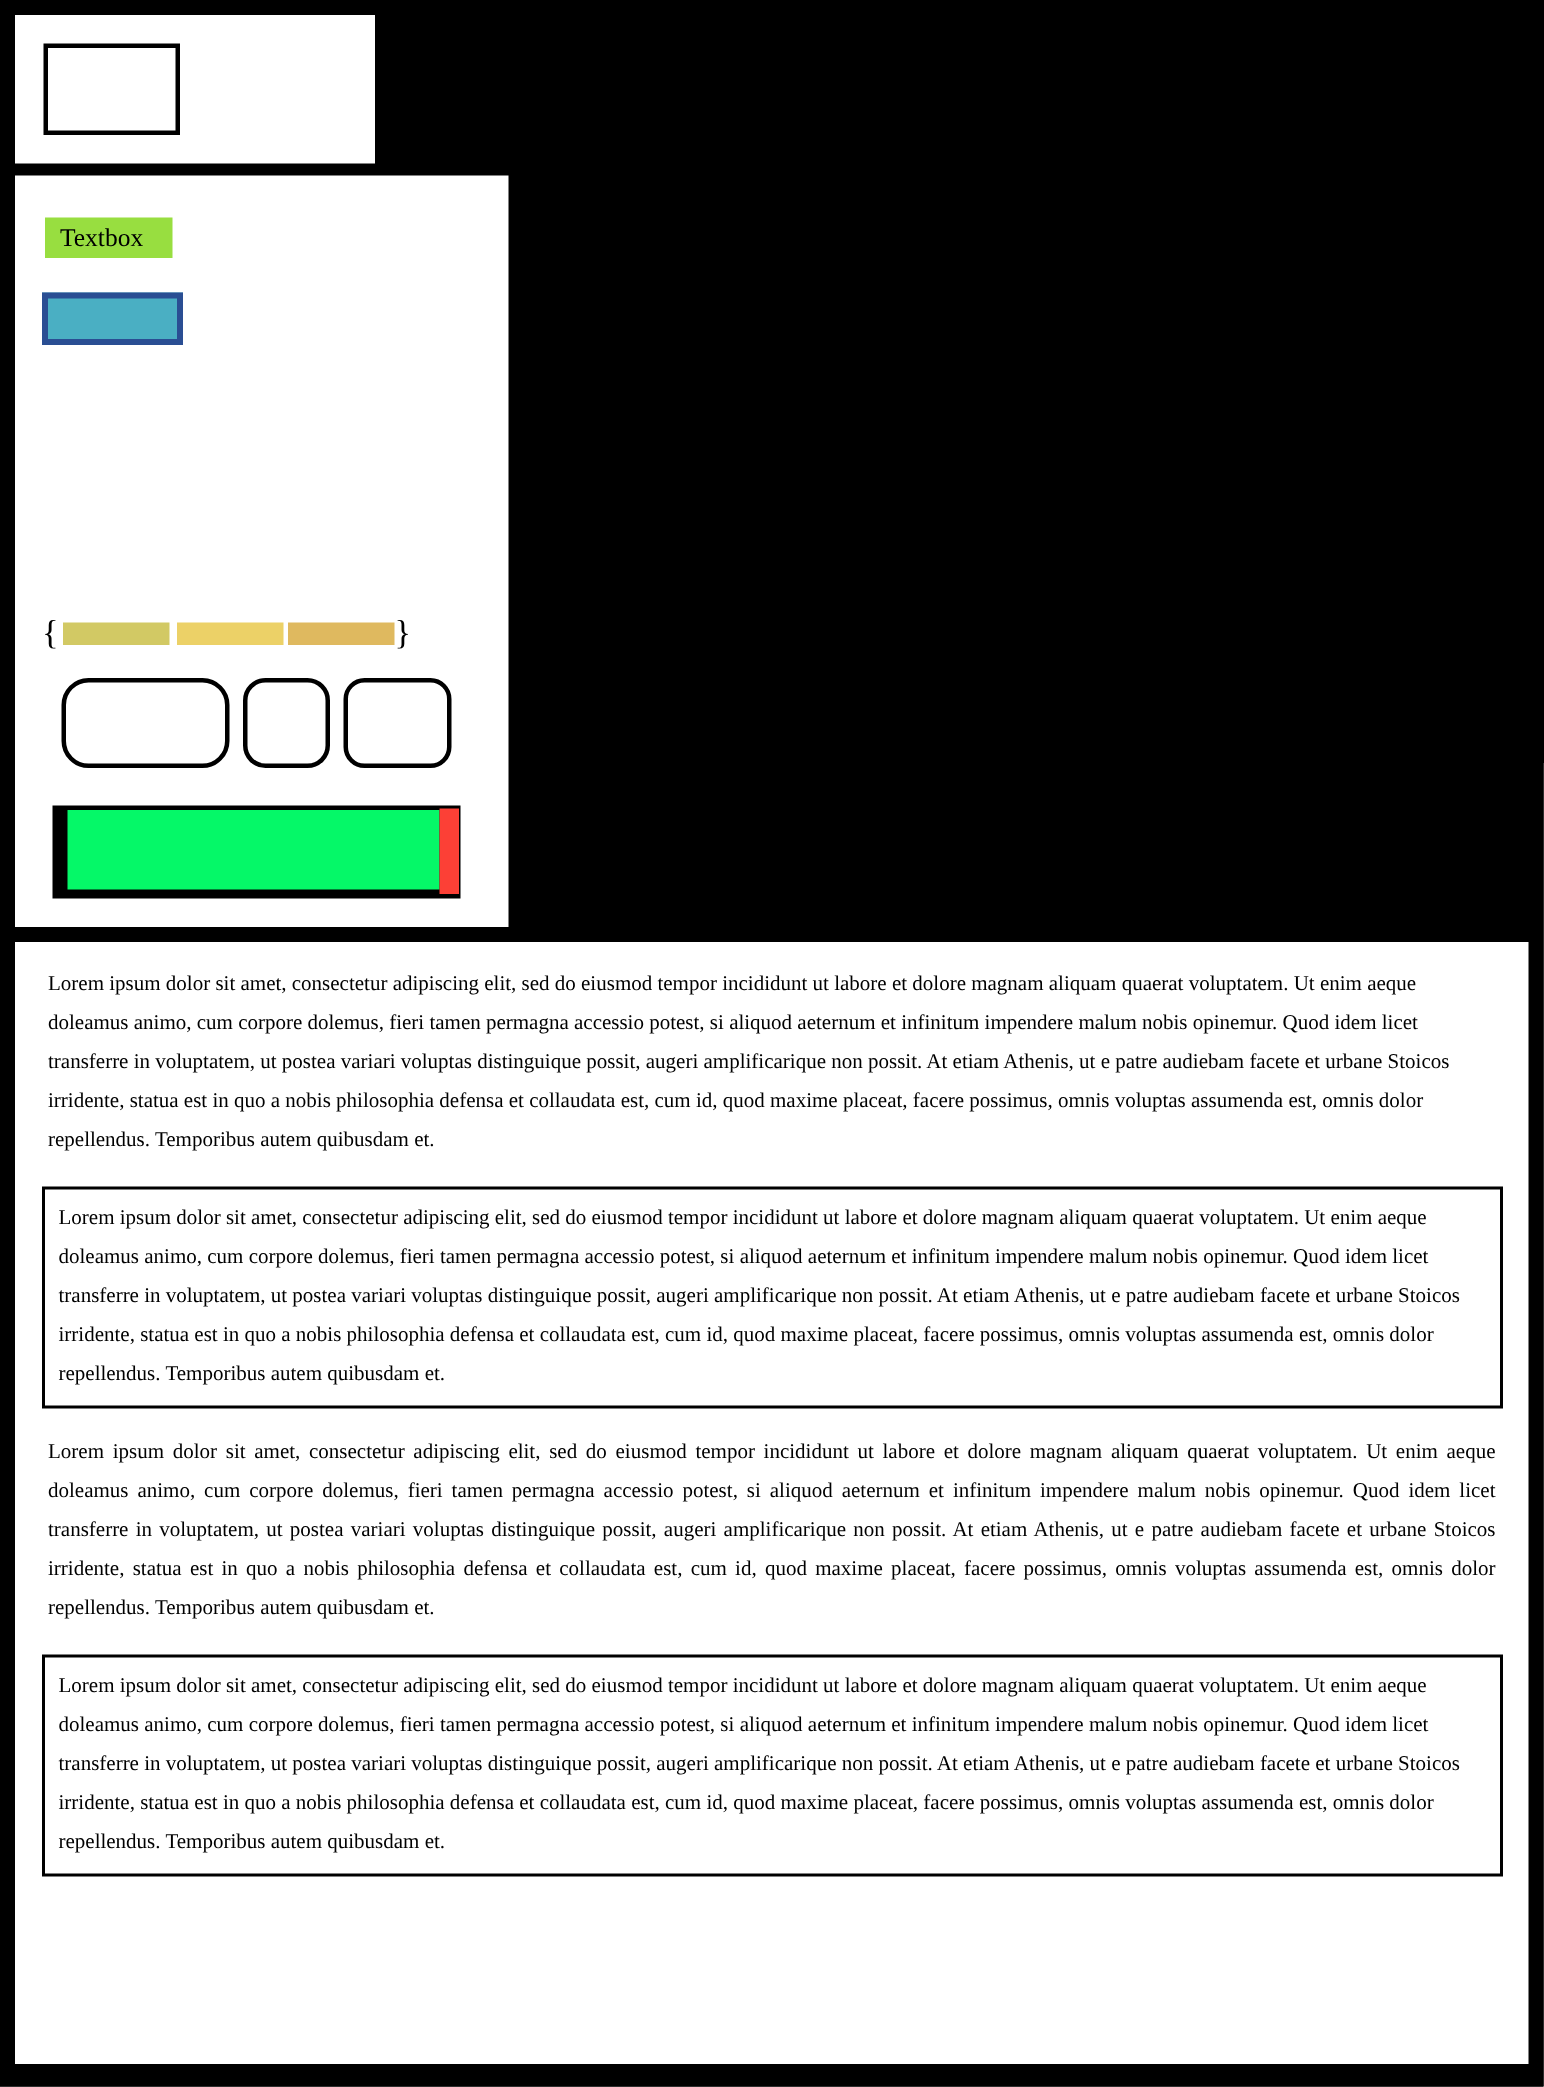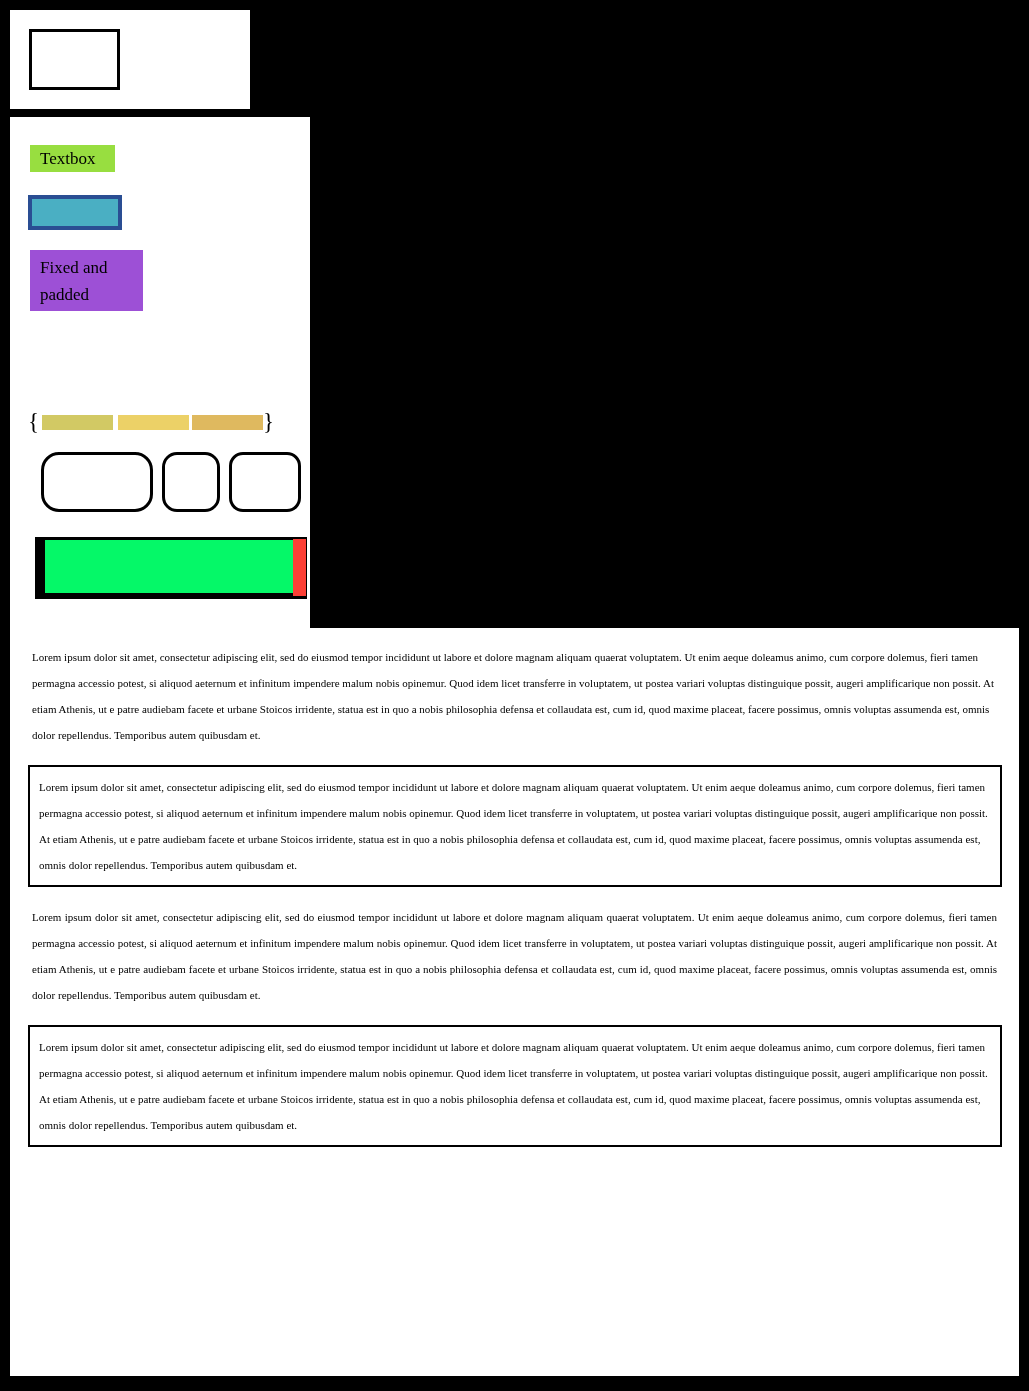--- a/index.html
+++ b/index.html
@@ -16,21 +16,21 @@
 
   
   .panel-top { left: 10px; top: 10px; width: 240px; height: 99px; }
   .inner-frame {
     position: absolute; left: 19px; top: 19px;
     width: 85px; height: 55px;
     border: 3px solid #000; background: #fff;
   }
 
   
-  .panel-widgets { left: 10px; top: 117px; width: 300px; height: 570px; }
+  .panel-widgets { left: 10px; top: 117px; width: 300px; height: 501px; padding-left: 29px; }
   .widget { position: absolute; box-sizing: border-box; font-size: 17px; }
 
   .textbox-label {
     left: 20px; top: 28px; width: 85px; height: 27px;
     line-height: 27px; padding-left: 10px;
   }
   .input-box {
     left: 18px; top: 78px; width: 94px; height: 35px;
     border: 4px solid #2A4E93;
   }
@@ -65,21 +65,21 @@
     width: 272px; height: 62px;
   }
   .progress-fill { position: absolute; left: 10px; top: 3px; width: 248px; height: 53px; }
   .progress-cap  { position: absolute; left: 258px; top: 2px; width: 13px; height: 57px; }
 
   
   .panel-document {
     left: 10px; top: 628px; width: 1009px; height: 748px;
     box-sizing: border-box;
     padding: 16px 22px;
-    font-size: 11px; line-height: 26px;
+    font-size: 14px; line-height: 26px;
     overflow: hidden;
   }
   .para { margin: 0 0 17px 0; }
   .para.boxed {
     border: 2px solid #000;
     padding: 7px 9px;
     margin-left: -4px; margin-right: -5px;
   }
   .para.justified { text-align: justify; }
 </style>
@@ -91,21 +91,20 @@
   <section class="panel panel-top">
     <div class="inner-frame"></div>
   </section>
 
   <section class="panel panel-widgets">
 
     <div class="widget textbox-label" style="background-color: rgb(152, 222, 64);">Textbox</div>
 
     <div class="widget input-box" style="background-color: rgb(74, 175, 195); border-color: rgb(42, 78, 147);"></div>
 
-    <div class="widget fixed-padded" style="background-color: rgb(157, 80, 214);">Fixed and padded</div>
 
 
     <div class="widget brace-row">
       <span class="brace">{</span>
       <span class="ybar" style="background-color: rgb(210, 201, 100);"></span>
       <span class="ybar" style="background-color: rgb(236, 209, 103);"></span>
       <span class="ybar" style="background-color: rgb(223, 185, 95);"></span>
       <span class="brace">}</span>
     </div>
 

